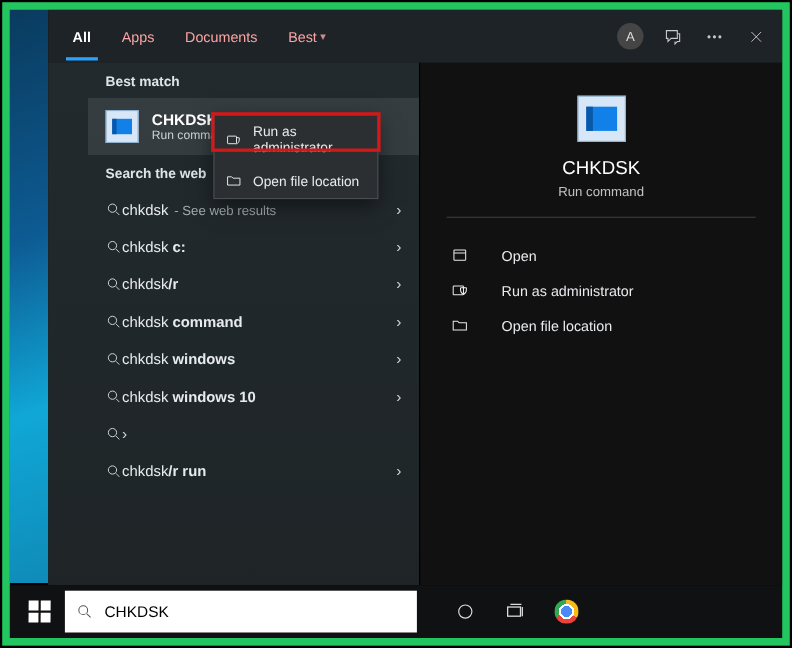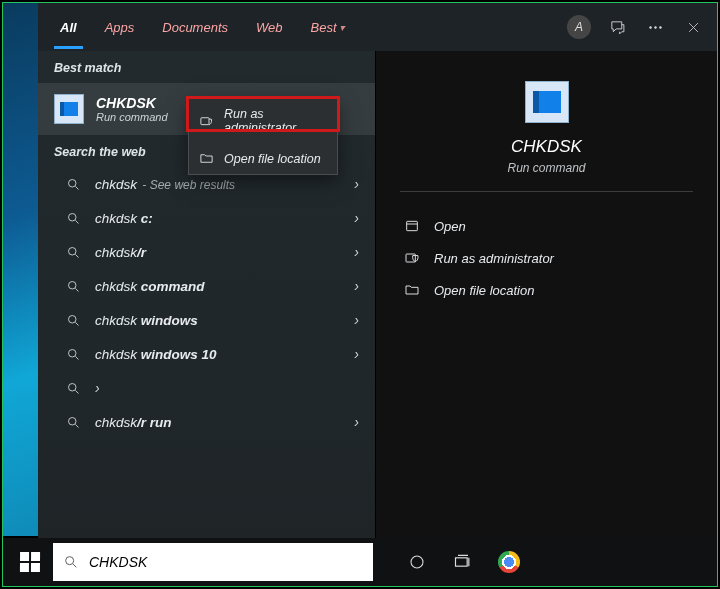--- a/index.html
+++ b/index.html
@@ -1,19 +1,19 @@
 <!DOCTYPE html>
 <html><head>
 <meta charset="utf-8">
 <style>
   * { box-sizing: border-box; margin: 0; padding: 0; }
   html, body { width: 720px; height: 589px; overflow: hidden; font-family: "Segoe UI", sans-serif; }
   body { background: #000; position: relative; }
 
-  .frame { position: absolute; inset: 2px; border: 1px solid #22c55e; font-style: italic; }
+  .frame { position: absolute; inset: 2px; border: 7px solid #22c55e; }
 
   .desktop-bg {
     position: absolute; left: 0; top: 0; bottom: 50px; width: 35px;
     background: linear-gradient(160deg,#0a3b5e 0%,#0d5b93 40%,#10a7d6 70%,#0f8bb8 100%);
   }
 
   .search-flyout {
     position: absolute; left: 35px; right: 0; top: 0; bottom: 48px;
     background: #1d1f21; display: flex; flex-direction: column;
   }
@@ -39,21 +39,21 @@
     color: #c9c9c9; cursor: pointer; border-radius: 2px;
   }
   .avatar {
     width: 24px; height: 24px; border-radius: 50%; background: #454545;
     display: flex; align-items: center; justify-content: center; font-size: 12px; color: #ddd;
   }
 
   .body { flex: 1; display: flex; min-height: 0; }
   .left-pane {
     width: 337px; background: linear-gradient(180deg,#222a2e 0%,#1f2527 100%);
-    display: flex; flex-direction: column; overflow: hidden;
+    display: flex; flex-direction: column; overflow: hidden; padding-left: 36px;
   }
   .right-pane {
     flex: 1; background: #111; border-left: 1px solid #000;
     display: flex; flex-direction: column; padding: 20px 24px 0 24px;
   }
 
   .sec-header {
     color: #dfe4e7; font-size: 12.5px; font-weight: 600; padding: 10px 16px 8px 16px;
   }
 
@@ -81,39 +81,39 @@
     color: #e8eaed; font-size: 12.5px; cursor: pointer;
   }
   .context-row svg { width: 15px; height: 15px; flex: 0 0 15px; }
   .context-hi {
     position: absolute; left: -3px; right: -3px; top: -3px; height: 36px;
     border: 3px solid #d11919; pointer-events: none;
   }
 
   .web-list { display: flex; flex-direction: column; }
   .web-row {
-    display: flex; align-items: center; gap: 14px; padding: 0 16px; height: 34px;
-    color: #e7ebee; font-size: 13.5px; cursor: pointer; position: relative; margin-left: 12px;
+    display: flex; align-items: center; padding: 0 16px; height: 34px;
+    color: #e7ebee; font-size: 13.5px; cursor: pointer; position: relative;
   }
   .web-row svg.mag { width: 15px; height: 15px; opacity: .9; flex: 0 0 15px; }
   .web-row .q { flex: 1; white-space: nowrap; overflow: hidden; }
   .web-row .q b { font-weight: 600; }
   .web-row .sfx { color: #a6abaf; font-size: 12px; margin-left: 2px; }
   .web-row .arrow { color: #cfd3d6; font-size: 14px; }
 
   .preview-icon {
     width: 44px; height: 42px; background: #d7e7f7; border: 1px solid #8fb1cc;
     margin: 10px auto 14px auto; display: flex; align-items: center; justify-content: center;
   }
   .preview-icon-inner { width: 28px; height: 22px; background: #1180e8; border-left: 6px solid #0a58a8; }
   .preview-title { color: #fff; font-size: 17px; text-align: center; }
   .preview-sub { color: #bfc3c6; font-size: 12px; text-align: center; margin: 4px 0 16px 0; }
   .divider { height: 1px; background: #3a3d3f; margin-bottom: 18px; }
   .action-row {
-    display: flex; align-items: center; gap: 14px; padding: 8px 4px;
+    display: flex; align-items: center; gap: 30px; padding: 8px 4px;
     color: #e8eaed; font-size: 13px; cursor: pointer;
   }
   .action-row svg { width: 16px; height: 16px; flex: 0 0 16px; }
 
   .taskbar {
     position: absolute; left: 0; right: 0; bottom: 0; height: 48px;
     background: #101113; display: flex; align-items: center; padding: 0 4px;
   }
   .start-btn {
     width: 46px; height: 40px; display: flex; align-items: center; justify-content: center;
@@ -152,23 +152,20 @@
     <div class="topbar">
       <div class="tabs">
         <div class="tab active">
             <span>All</span>
           </div>
         <div class="tab">
             <span>Apps</span>
           </div>
         <div class="tab">
             <span>Documents</span>
-          </div>
-        <div class="tab">
-            <span>Web</span>
           </div>
         <div class="tab">
             <span>Best</span>
             <span class="chev">▾</span>
           </div>
       </div>
       <div class="top-ctrls">
         <div class="ctrl">
             <div class="avatar">A</div>
           </div>

